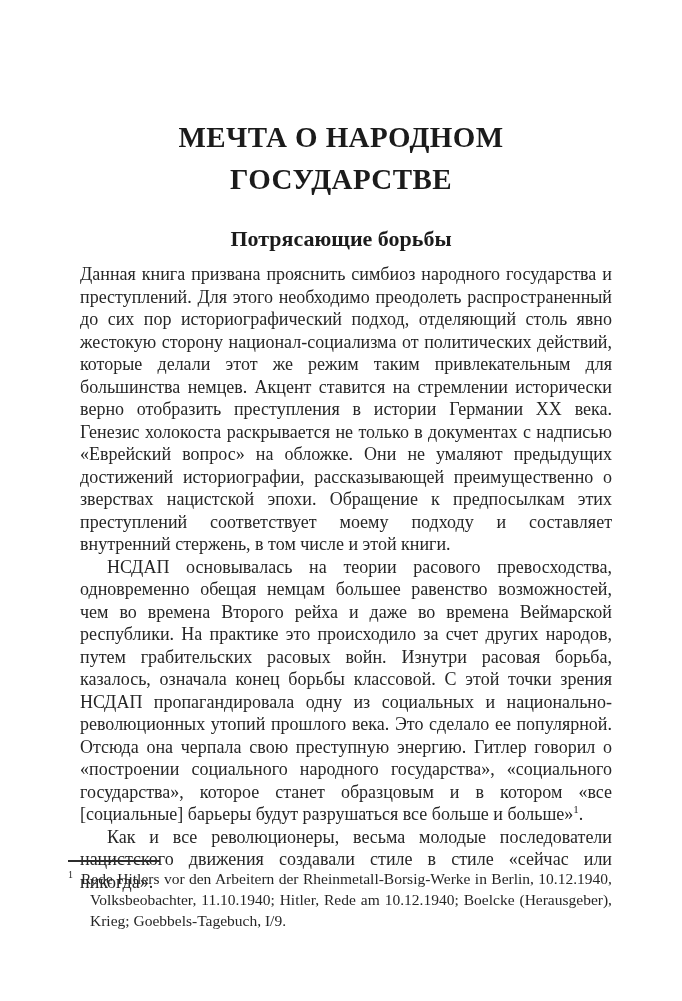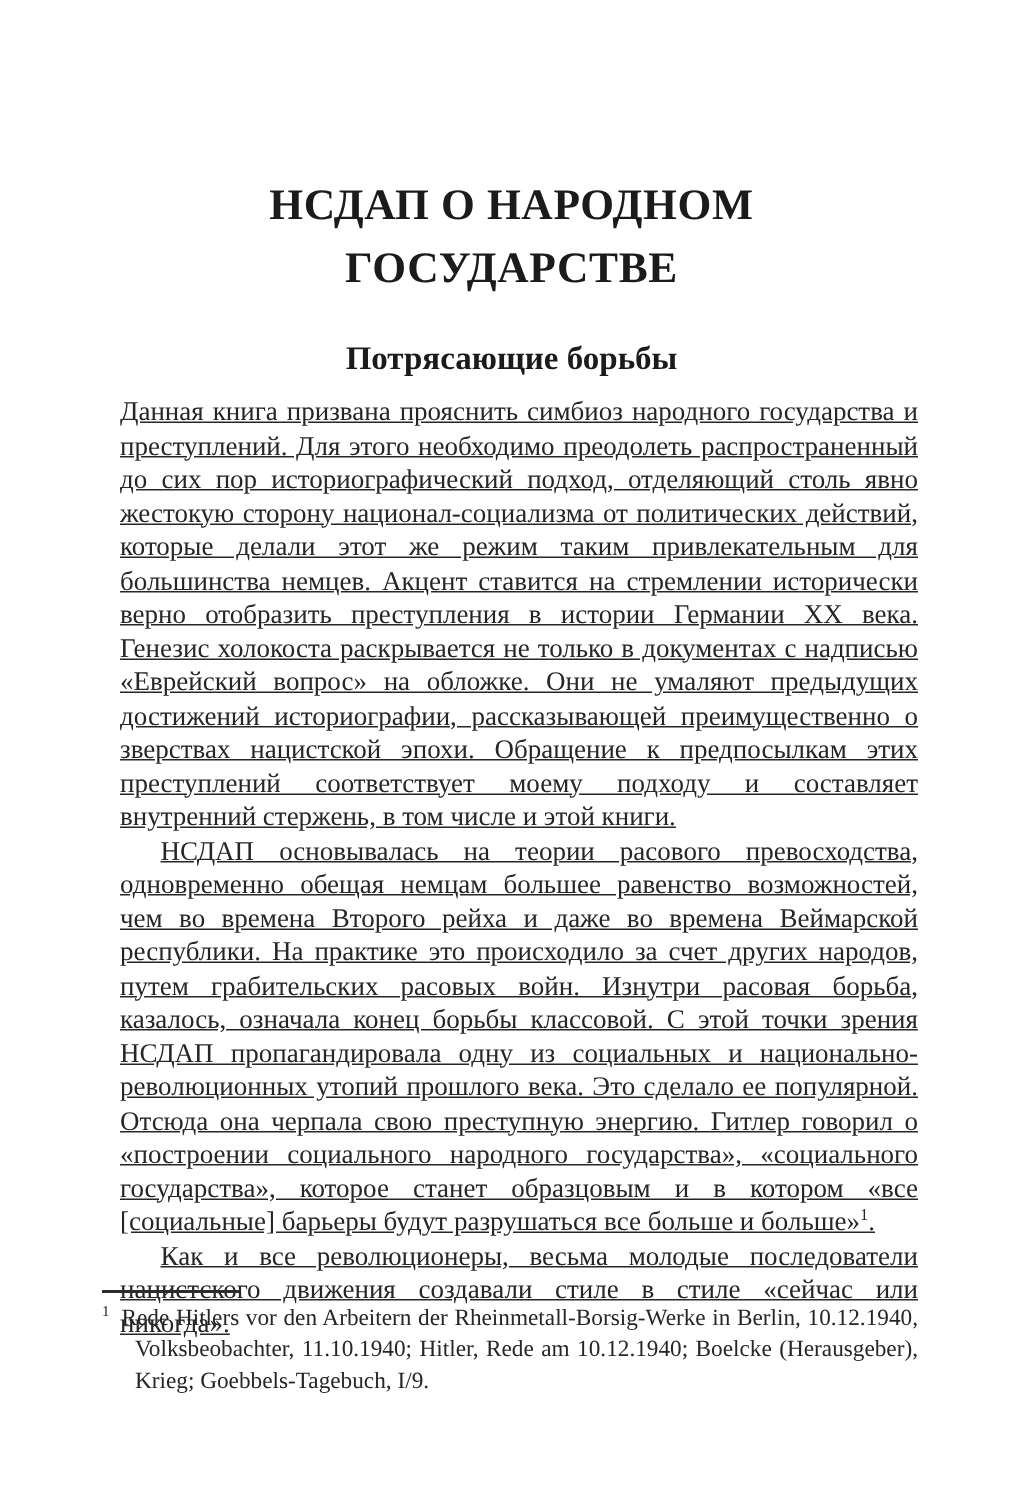--- a/index.html
+++ b/index.html
@@ -41,21 +41,20 @@
   }
   .body-text {
     position: absolute;
     left: 80px;
     right: 70px;
     top: 263px;
     font-size: 18px;
     line-height: 22.5px;
     text-align: justify;
     color: #262626;
-    text-decoration: underline;
   }
   .para {
     margin: 0;
     text-indent: 27px;
   }
   .para.first {
     text-indent: 0;
   }
   .fn-ref {
     font-size: 11px;
@@ -88,21 +87,21 @@
     line-height: 0;
     vertical-align: super;
     padding-right: 8px;
   }
 </style>
 </head>
 <body>
 
 <div class="page">
 
-  <h1 class="chapter-title">НСДАП О НАРОДНОМ ГОСУДАРСТВЕ</h1>
+  <h1 class="chapter-title">МЕЧТА О НАРОДНОМ ГОСУДАРСТВЕ</h1>
 
   <h2 class="section-heading">Потрясающие борьбы</h2>
 
   <div class="body-text">
     <p class="para first">
       <span>Данная книга призвана прояснить симбиоз народного государства и преступлений. Для этого необходимо преодолеть распространенный до сих пор историографический подход, отделяющий столь явно жестокую сторону национал-социализма от политических действий, которые делали этот же режим таким привлекательным для большинства немцев. Акцент ставится на стремлении исторически верно отобразить преступления в истории Германии XX века. Генезис холокоста раскрывается не только в документах с надписью «Еврейский вопрос» на обложке. Они не умаляют предыдущих достижений историографии, рассказывающей преимущественно о зверствах нацистской эпохи. Обращение к предпосылкам этих преступлений соответствует моему подходу и составляет внутренний стержень, в том числе и этой книги.</span>
     </p>
     <p class="para">
       <span>НСДАП основывалась на теории расового превосходства, одновременно обещая немцам большее равенство возможностей, чем во времена Второго рейха и даже во времена Веймарской республики. На практике это происходило за счет других народов, путем грабительских расовых войн. Изнутри расовая борьба, казалось, означала конец борьбы классовой. С этой точки зрения НСДАП пропагандировала одну из социальных и национально-революционных утопий прошлого века. Это сделало ее популярной. Отсюда она черпала свою преступную энергию. Гитлер говорил о «построении социального народного государства», «социального государства», которое станет образцовым и в котором «все [социальные] барьеры будут разрушаться все больше и больше»</span><sup class="fn-ref">1</sup><span>.</span>
     </p>

